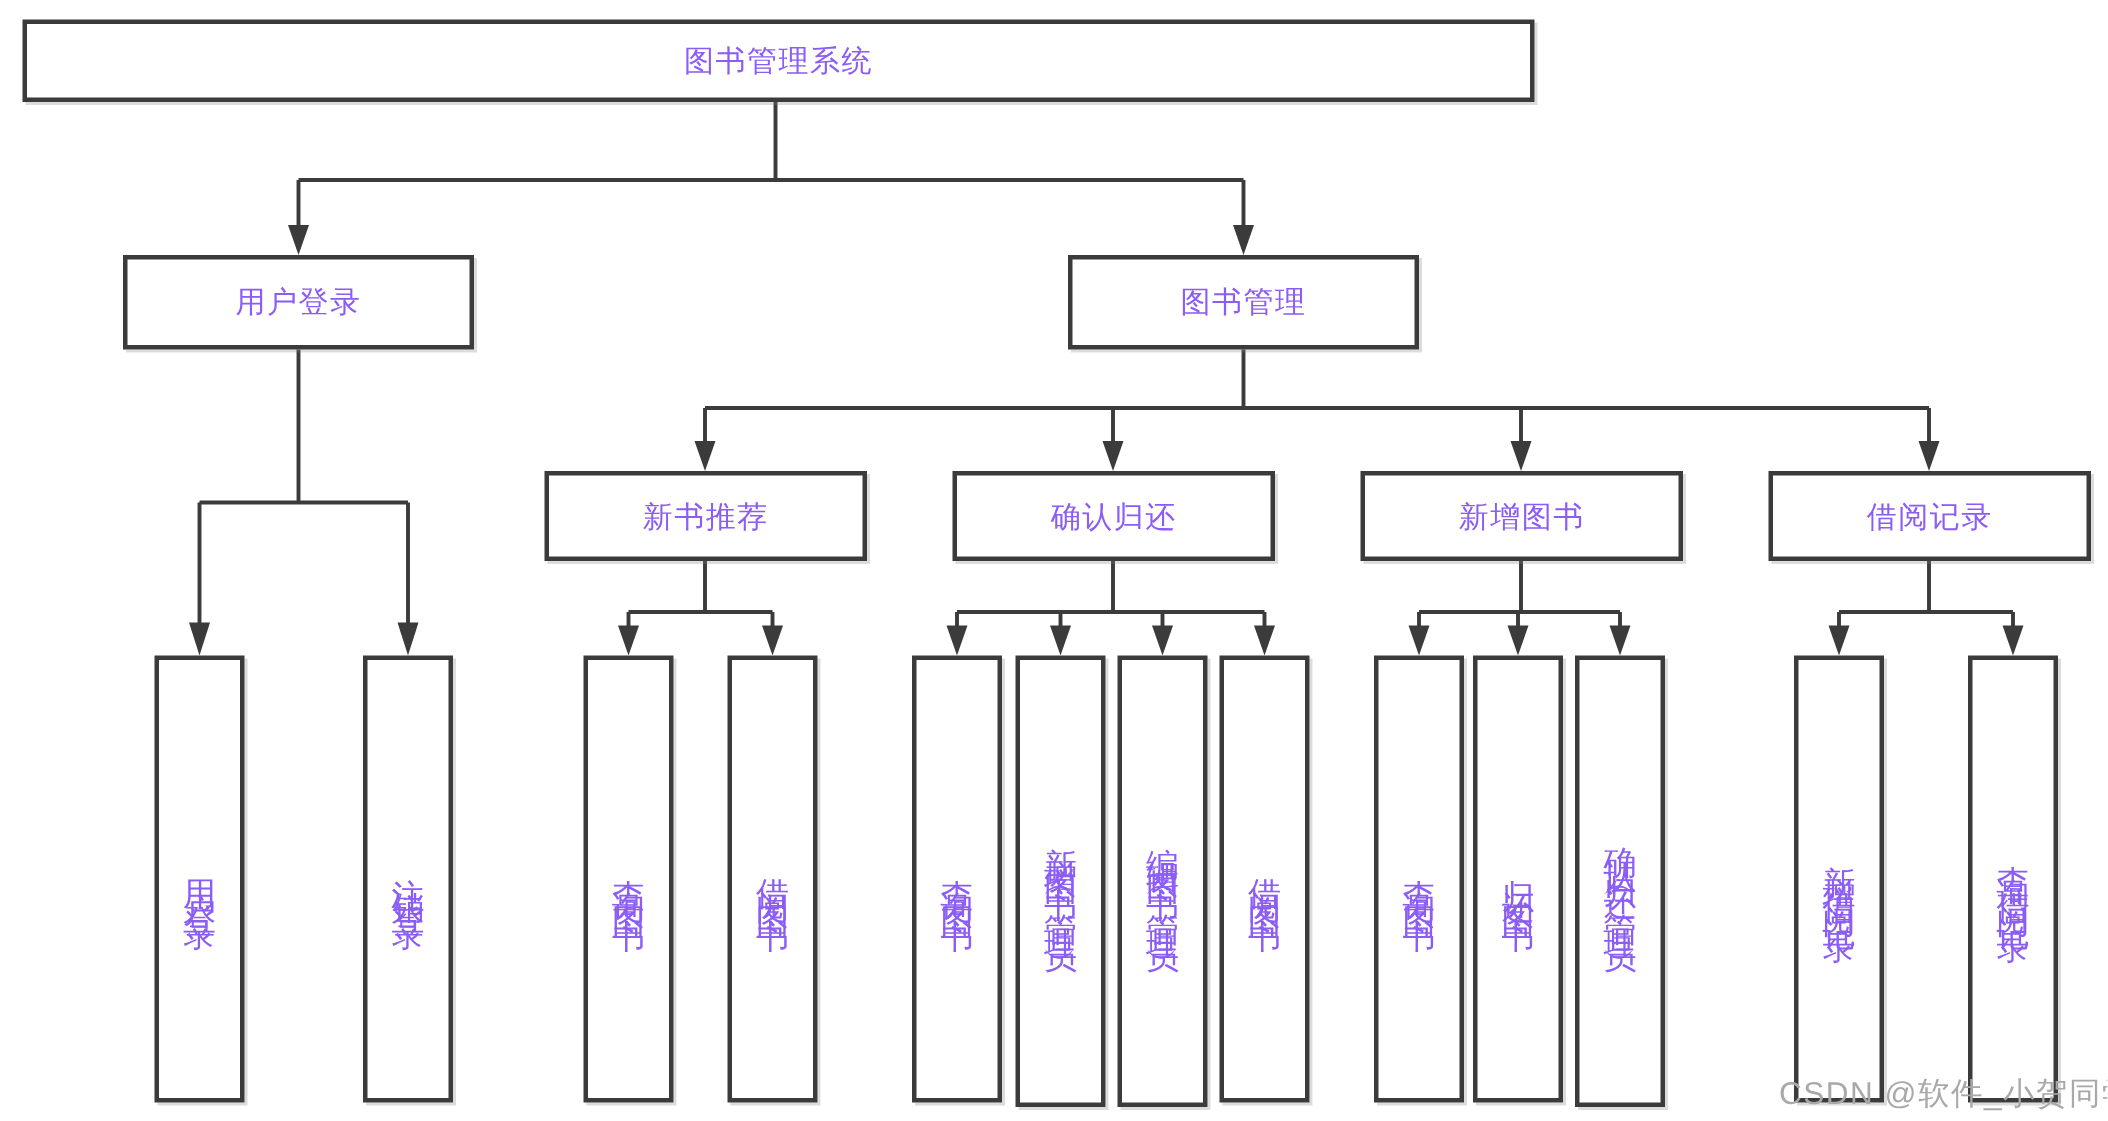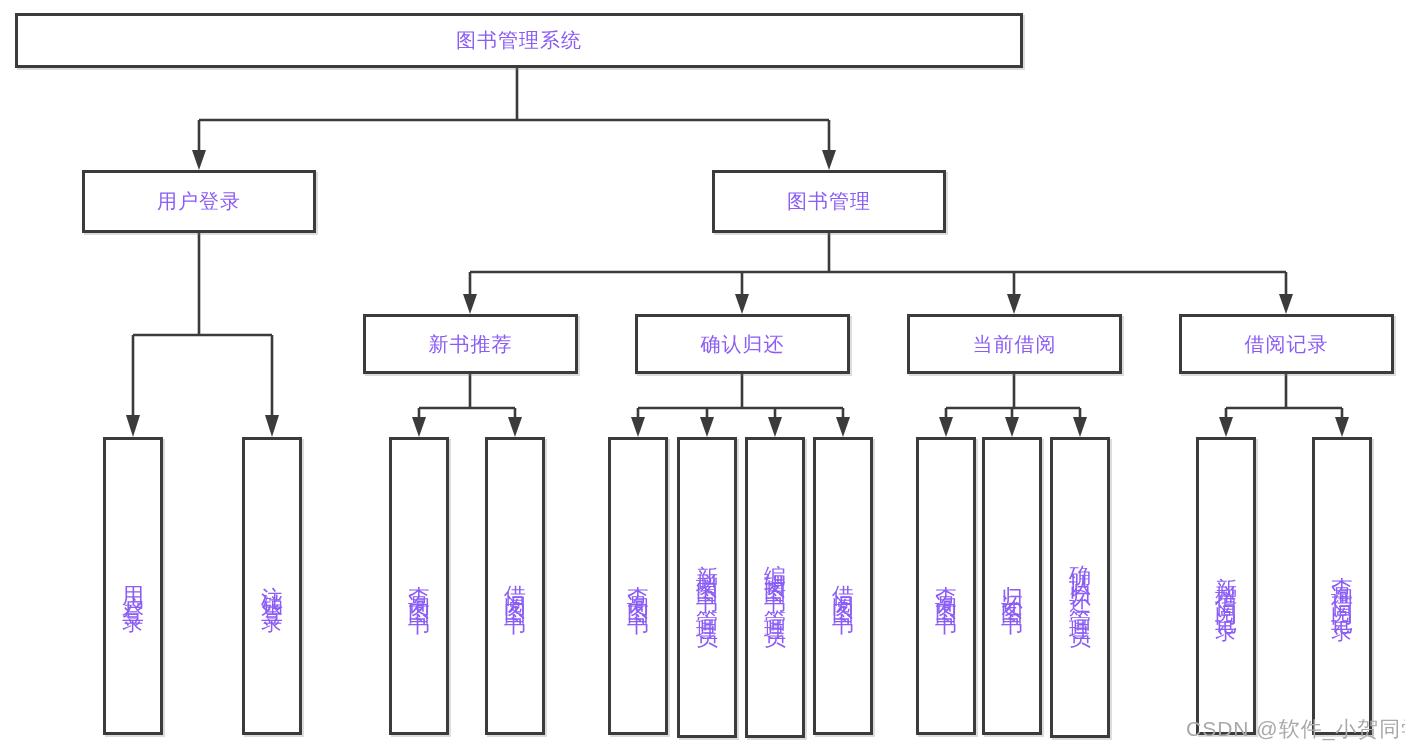--- a/index.html
+++ b/index.html
@@ -104,21 +104,21 @@
     <span>图书管理</span>
   </div>
 
   <div class="node h-node" style="left:363px; top:314px; width:215px; height:60px;">
     <span>新书推荐</span>
   </div>
   <div class="node h-node" style="left:635px; top:314px; width:215px; height:60px;">
     <span>确认归还</span>
   </div>
   <div class="node h-node" style="left:907px; top:314px; width:215px; height:60px;">
-    <span>当前借阅</span>
+    <span>新增图书</span>
   </div>
   <div class="node h-node" style="left:1179px; top:314px; width:215px; height:60px;">
     <span>借阅记录</span>
   </div>
 
   <div class="node leaf" style="left:103px; top:437px; width:60px; height:298px;">
     <span>用户登录</span>
   </div>
   <div class="node leaf" style="left:242px; top:437px; width:60px; height:298px;">
     <span>注销登录</span>

